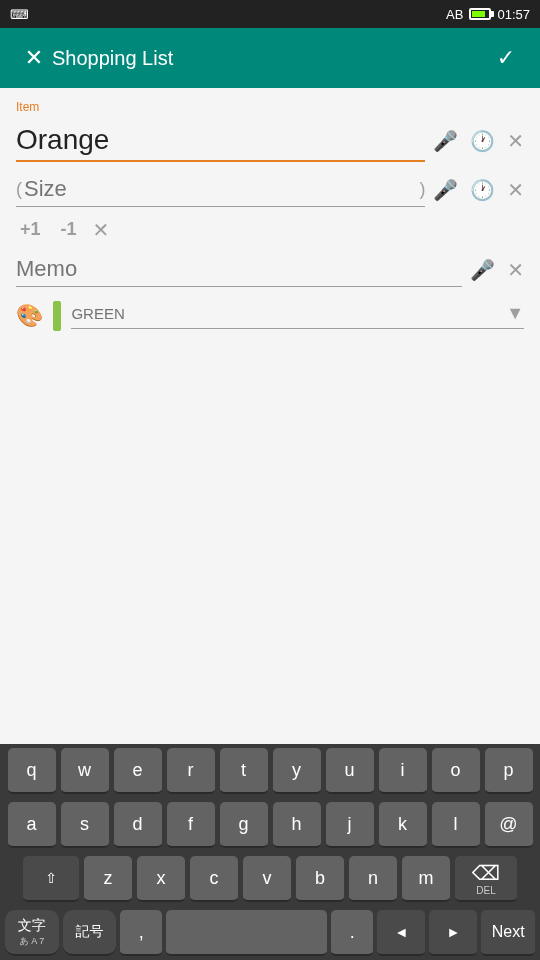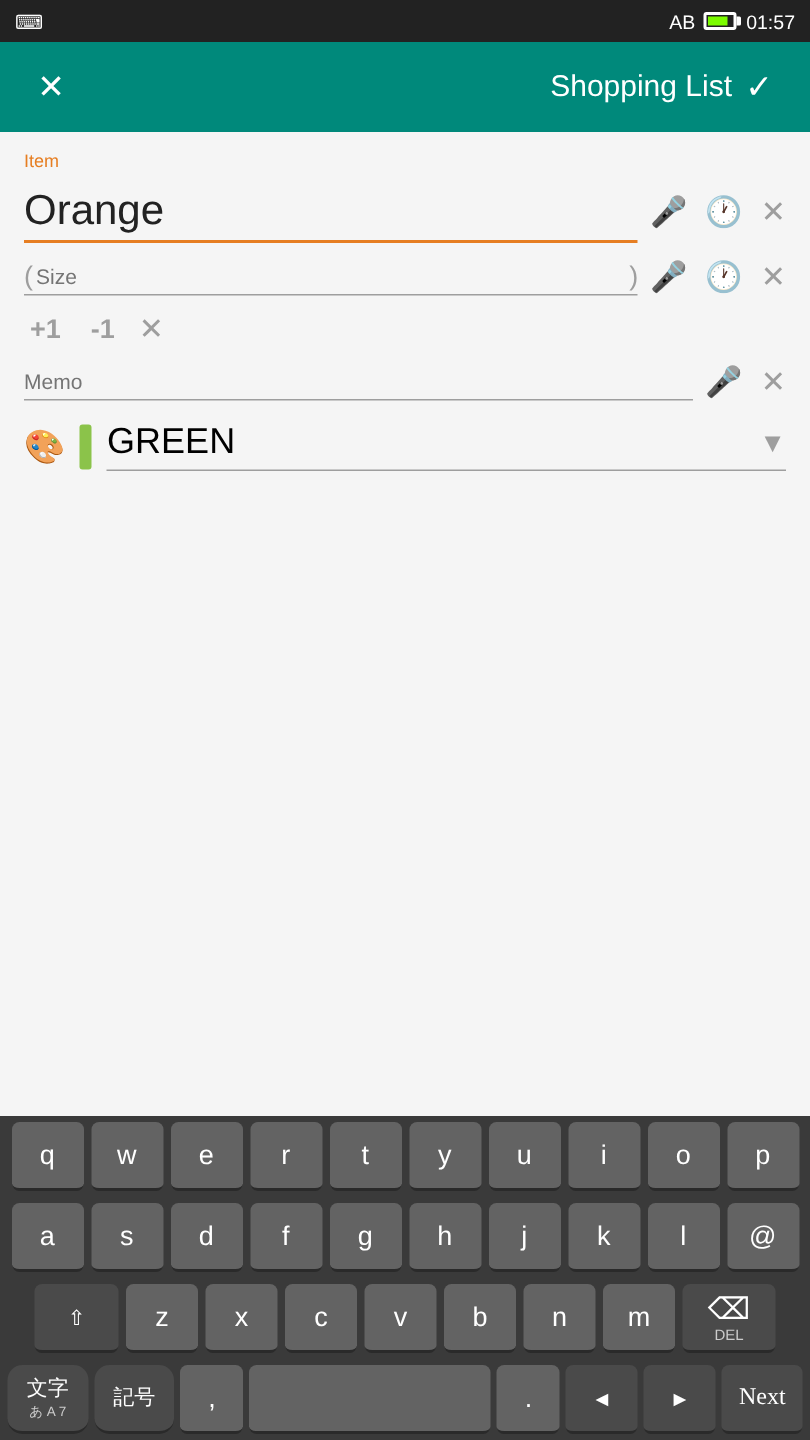--- a/index.html
+++ b/index.html
@@ -60,21 +60,21 @@
       background: #00897B;
       height: 60px;
       display: flex;
       align-items: center;
       padding: 0 16px;
     }
     .app-bar-title {
       flex: 1;
       color: white;
       font-size: 20px;
-      text-align: right;
+      text-align: left;
       font-weight: 500;
     }
     .app-bar-icon {
       color: white;
       font-size: 22px;
       cursor: pointer;
       width: 36px;
       text-align: center;
     }
 
@@ -105,21 +105,21 @@
     .field-input {
       width: 100%;
       border: none;
       background: transparent;
       font-size: 28px;
       color: #222;
       outline: none;
       padding: 4px 0;
     }
     .field-input.placeholder-text {
-      font-size: 14px;
+      font-size: 22px;
       color: #9e9e9e;
     }
     .field-icon-group {
       display: flex;
       align-items: center;
       gap: 12px;
     }
     .field-icon {
       color: #9e9e9e;
       font-size: 20px;
@@ -169,22 +169,22 @@
       border-radius: 2px;
     }
     .color-select-row {
       display: flex;
       align-items: center;
       flex: 1;
       border-bottom: 1.5px solid #9e9e9e;
       padding-bottom: 4px;
     }
     .color-text {
-      font-size: 24px;
-      color: #000000;
+      font-size: 15px;
+      color: #737373;
       flex: 1;
     }
     .dropdown-icon {
       color: #9e9e9e;
       font-size: 18px;
     }
 
     
     .keyboard {
       background: #3a3a3a;
@@ -235,21 +235,20 @@
       background: #4a4a4a;
       font-size: 11px;
       max-width: 62px;
       border-radius: 10px;
     }
     .key.next-key {
       background: #4a4a4a;
       color: white;
       font-size: 16px;
       max-width: 70px;
-      font-family: Liberation Serif, serif;
     }
     .key.arrow-key {
       background: #4a4a4a;
       max-width: 48px;
     }
     .del-content {
       display: flex;
       flex-direction: column;
       align-items: center;
       font-size: 11px;

